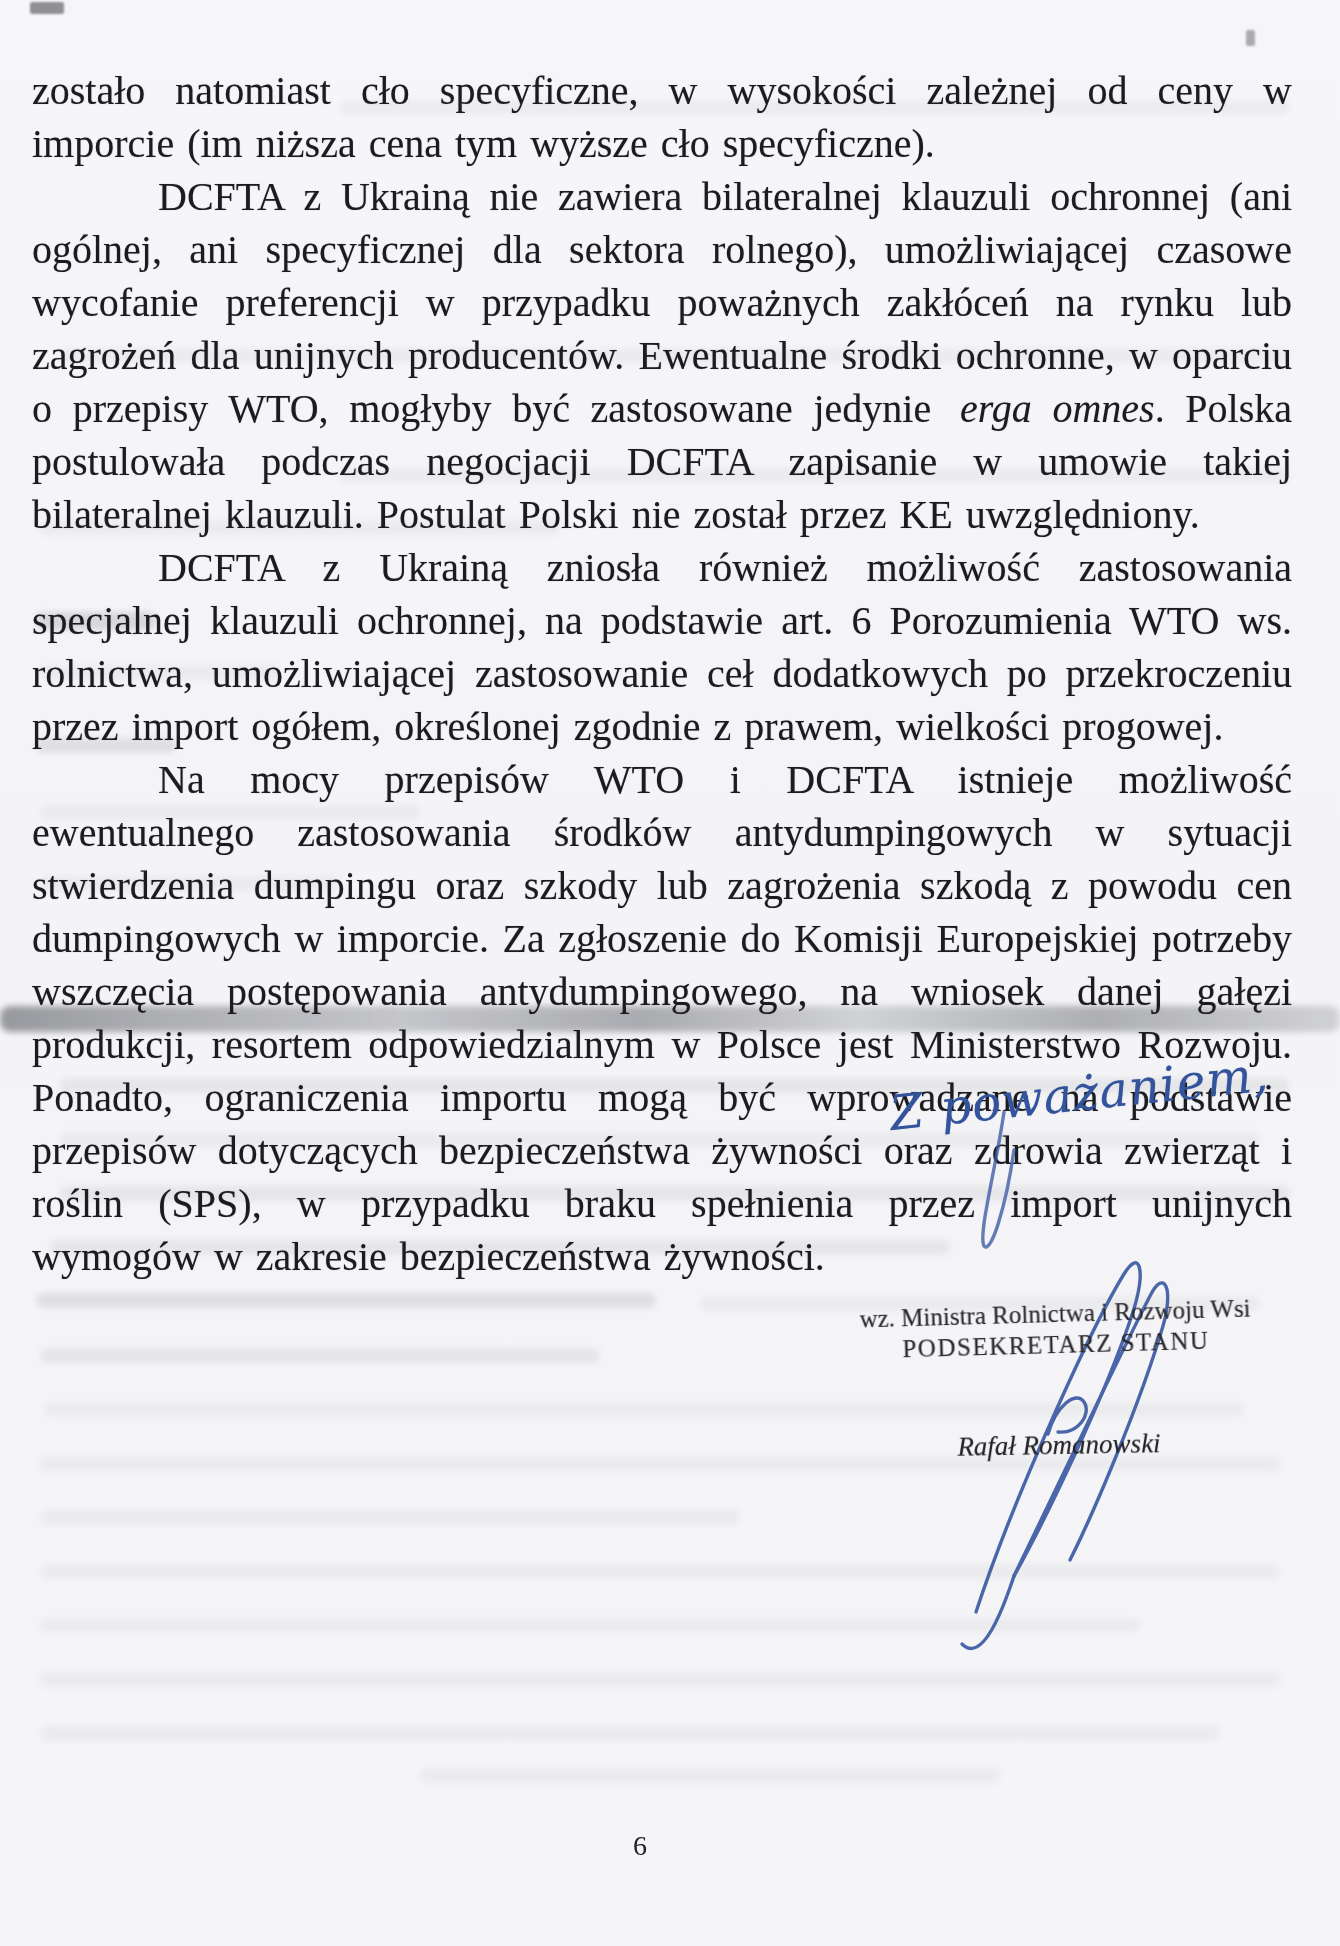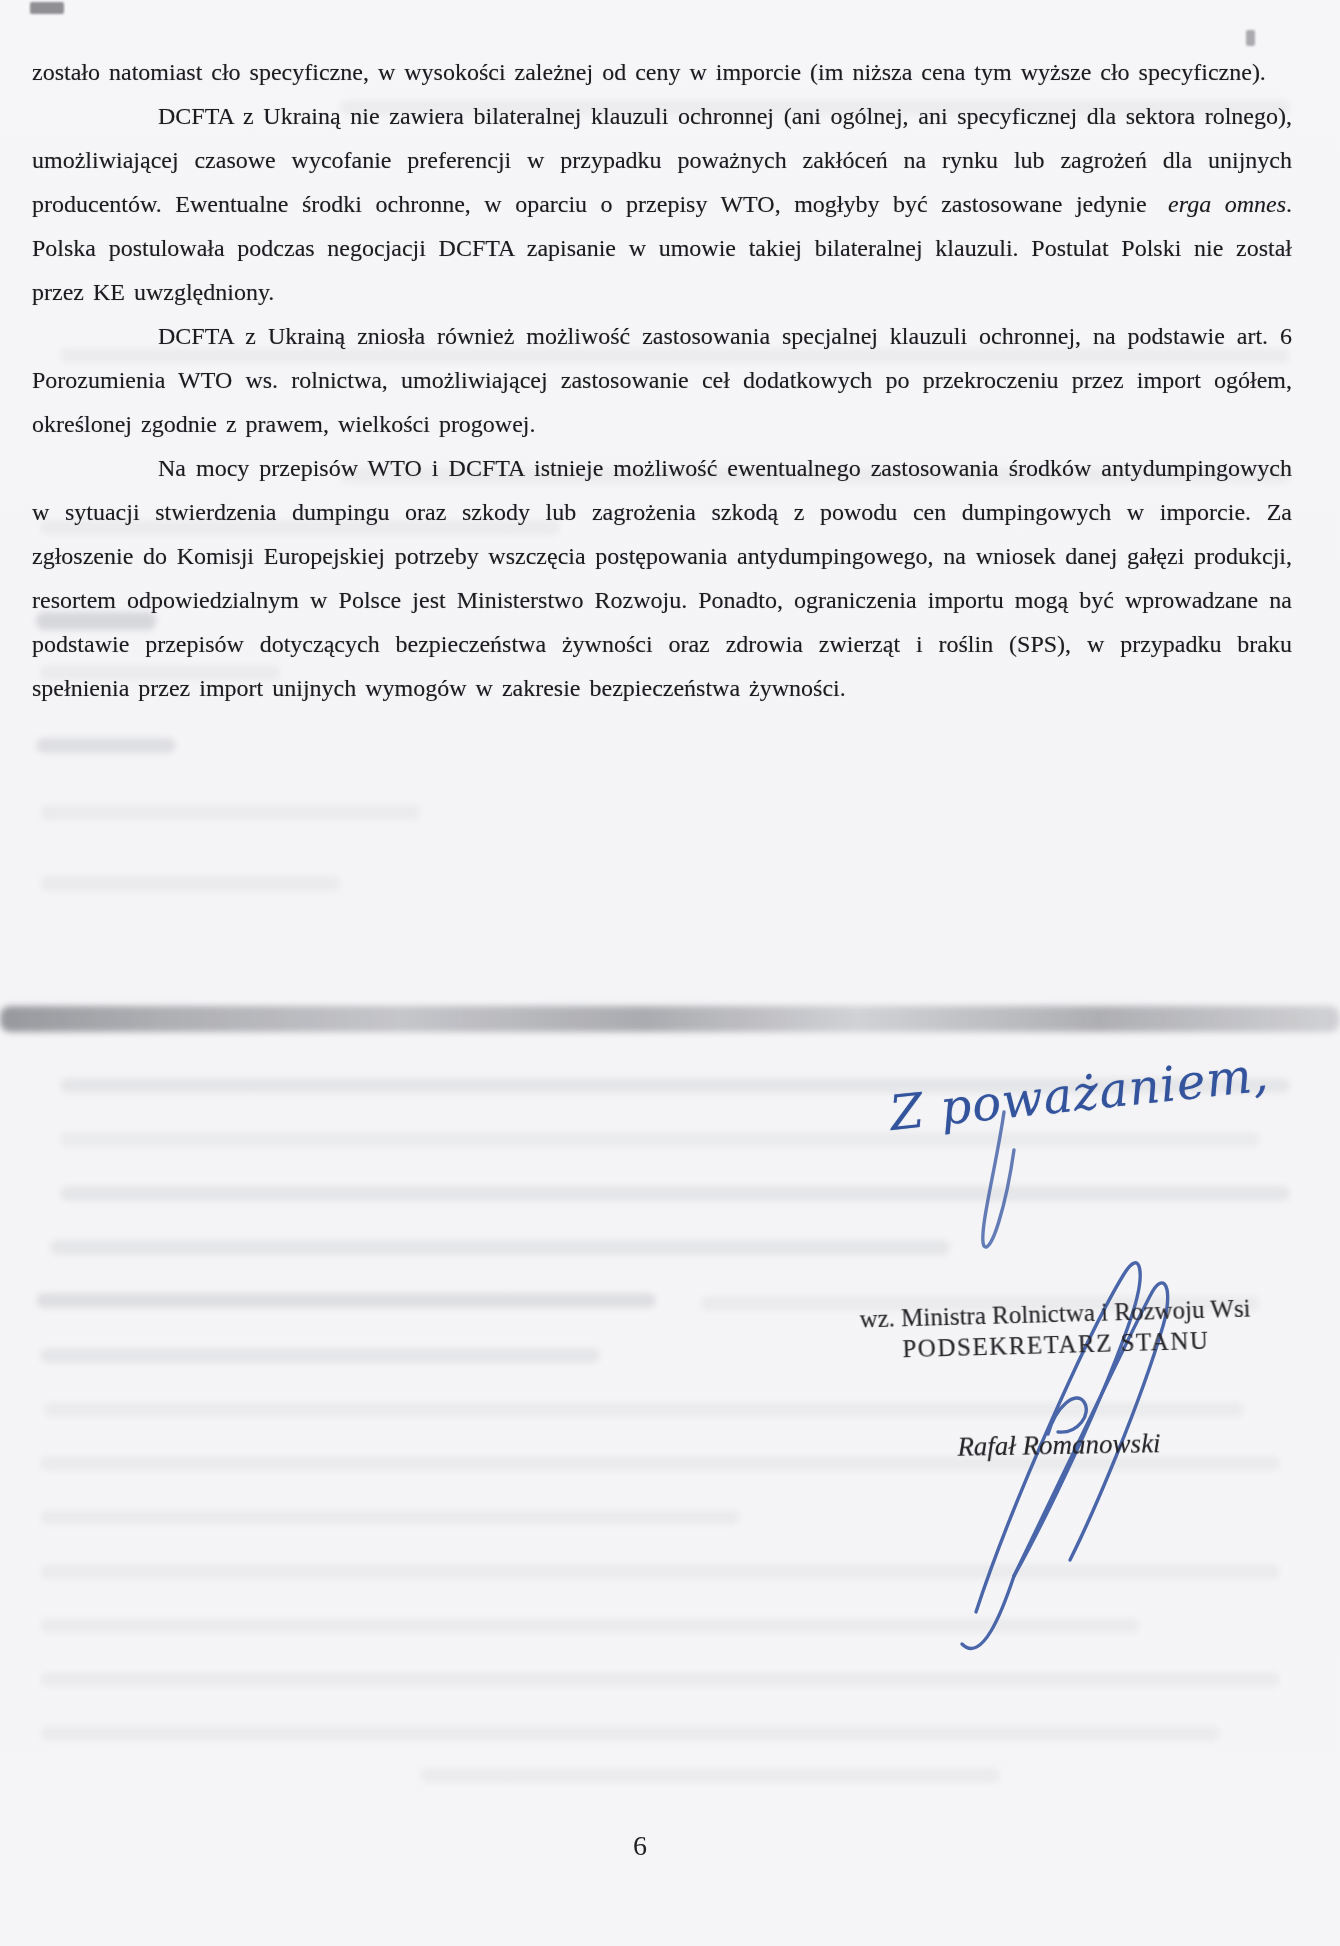--- a/index.html
+++ b/index.html
@@ -4,22 +4,22 @@
 <style>
   html,body { margin:0; padding:0; background:#e9e9eb; }
   .page {
     position:relative; width:1340px; height:1946px; margin:0 auto;
     background:linear-gradient(180deg,#f6f6f8 0%,#f4f4f6 45%,#f5f5f7 100%);
     overflow:hidden; font-family:"Liberation Serif", serif; color:#1c1c20;
   }
 
   
   .bodytext {
-    position:absolute; left:32px; top:50px; width:1260px;
-    font-size:24px; line-height:44px; text-align:justify;
+    position:absolute; left:32px; top:64px; width:1260px;
+    font-size:40px; line-height:53px; text-align:justify;
     text-shadow:0 0 1px rgba(28,28,32,.35);
   }
   .bodytext p { margin:0; word-spacing:3px; }
   .bodytext p.indent { text-indent:126px; }
   .it { font-style:italic;margin-left:8px; }
 
   
   .artifact { position:absolute; background:#70737e; filter:blur(3px);
               height:15px; border-radius:8px; }
   .a07{opacity:.07} .a11{opacity:.11} .a16{opacity:.16} .a22{opacity:.22}

